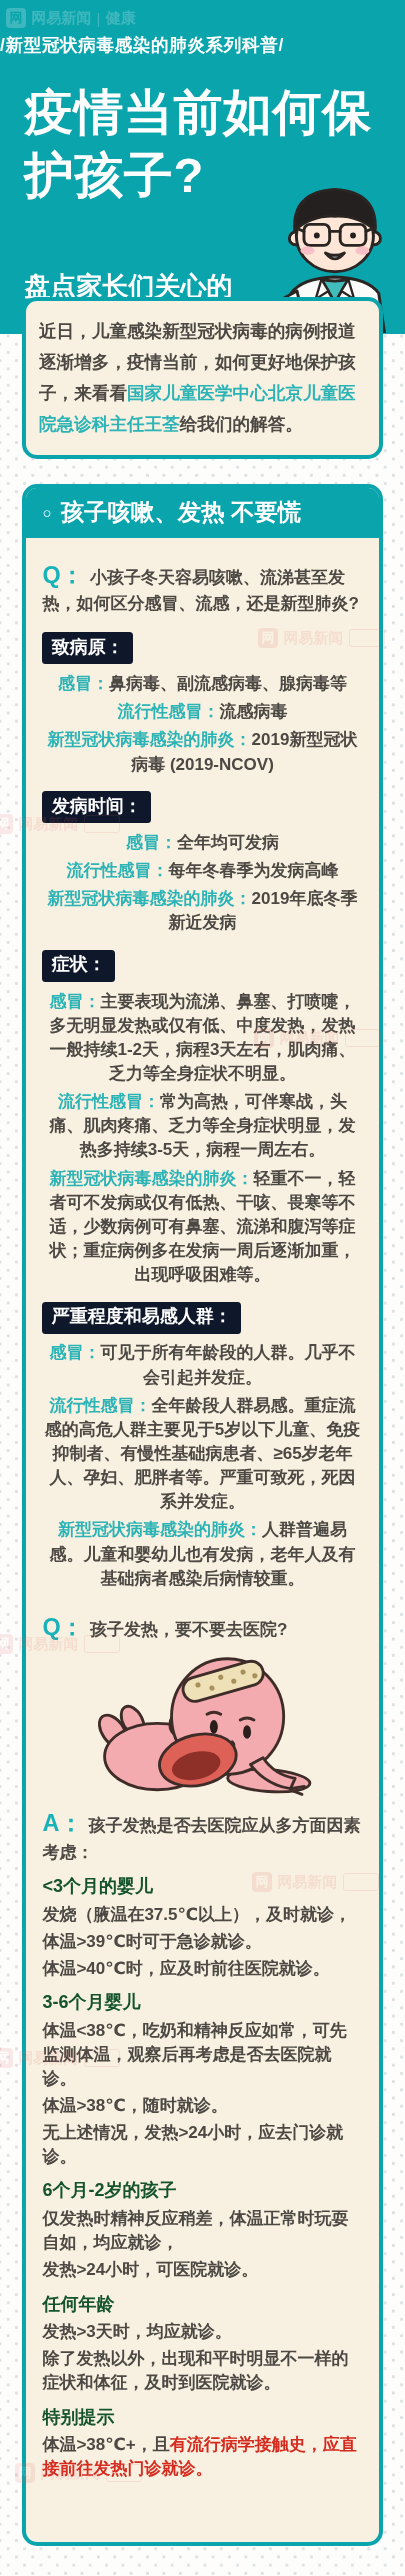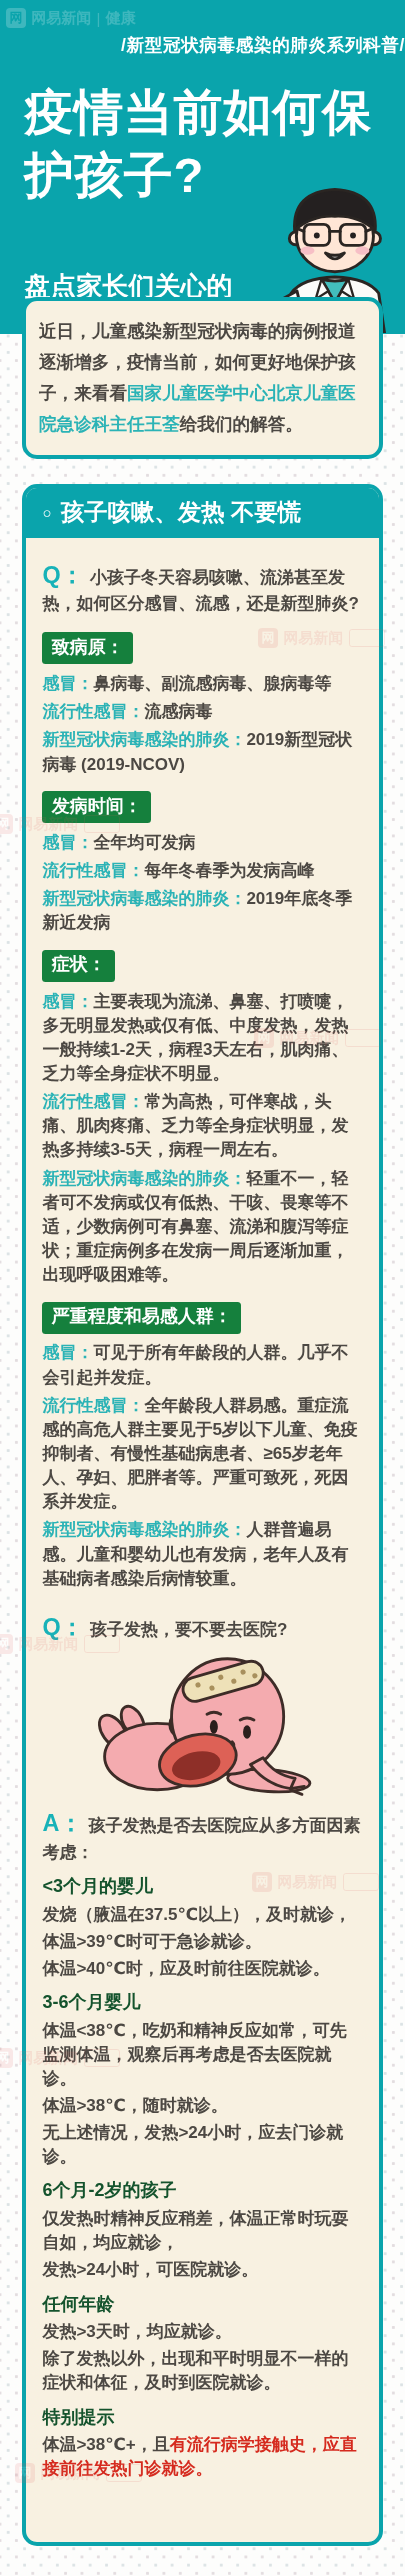--- a/index.html
+++ b/index.html
@@ -8,43 +8,43 @@
     font-family:"Liberation Sans","DejaVu Sans",sans-serif;
     background-color:#fdfdfc;
     background-image:
       radial-gradient(#dce3e5 1.3px, transparent 1.7px),
       radial-gradient(#e3dde0 1.3px, transparent 1.7px);
     background-size:16.4px 16.4px;
     background-position:0 0, 8.2px 8.2px;
   }
   
   .hero{position:absolute;left:0;top:0;width:405px;height:334px;background:#0aa4ac;color:#fff;}
-  .series-tag{position:absolute;top:33px;left:0;width:100%;text-align:right;
+  .series-tag{position:absolute;top:33px;left:0;width:100%;text-align:left;
     font-size:17.6px;font-weight:bold;letter-spacing:0.6px;}
   .hero-title{position:absolute;left:24.6px;top:81px;margin:0;font-size:49px;line-height:1.28;
     font-weight:800;letter-spacing:0.6px;}
   .hero-sub{position:absolute;left:24.6px;top:252px;font-size:26px;font-weight:700;line-height:1.45;margin-top:16px;}
   .doctor{position:absolute;left:265px;top:173px;z-index:1;}
   
   .intro-card{position:absolute;left:22px;top:297px;width:361px;box-sizing:border-box;z-index:2;
     background:#f8f1e1;border:4.1px solid #0aa4ac;border-radius:15px;
     padding:15px 13px;font-size:17.6px;line-height:1.76;color:#4c4843;font-weight:bold;}
   .intro-card p{margin:0;}
   .hl{color:#2bb3b6;}
   .main-card{position:absolute;left:22px;top:484px;width:361px;height:2062px;box-sizing:border-box;z-index:2;
     background:#f8f1e1;border:4.1px solid #0aa4ac;border-radius:15px;overflow:hidden;}
   .card-header{background:#0aa4ac;color:#fff;font-size:23.4px;font-weight:800;
     padding:7.6px 16.4px 10px;display:flex;align-items:center;gap:9.4px;}
   .ring{font-size:15px;font-weight:bold;transform:translateY(1.2px);}
   .card-body{padding:11.7px 16.4px 14px;font-size:17px;line-height:1.42;color:#4c4843;font-weight:bold;}
   .qline{margin:9.4px 0 5.9px;}
   .qmark{color:#18b2b8;font-size:23.4px;font-weight:800;margin-right:5.9px;}
-  .badge{display:inline-block;background:#15803d;color:#fff;font-size:18px;font-weight:800;
+  .badge{display:inline-block;background:#0f172a;color:#fff;font-size:18px;font-weight:800;
     padding:2.3px 9.4px 4.1px;border-radius:3.5px;margin:10.5px 0 3.5px;}
-  .row{margin:4.1px 0;}
+  .row{margin:4.1px 0;text-align:center;}
   .term{color:#2bb3b6;}
   .red-head{color:#14532d;font-size:18px;font-weight:800;margin:9.4px 0 2.3px;}
   .gl{margin:2.9px 0;}
   .red-text{color:#d52a1e;}
   .baby{display:block;margin:4.7px auto 2.3px;}
   
   .wm{position:absolute;display:flex;align-items:center;gap:5.3px;z-index:5;pointer-events:none;
     color:#e06060;opacity:.13;font-size:15px;font-weight:bold;}
   .wm-ic{width:20px;height:20px;background:#e06060;color:#fff;border-radius:4.1px;
     display:flex;align-items:center;justify-content:center;font-size:13px;}

